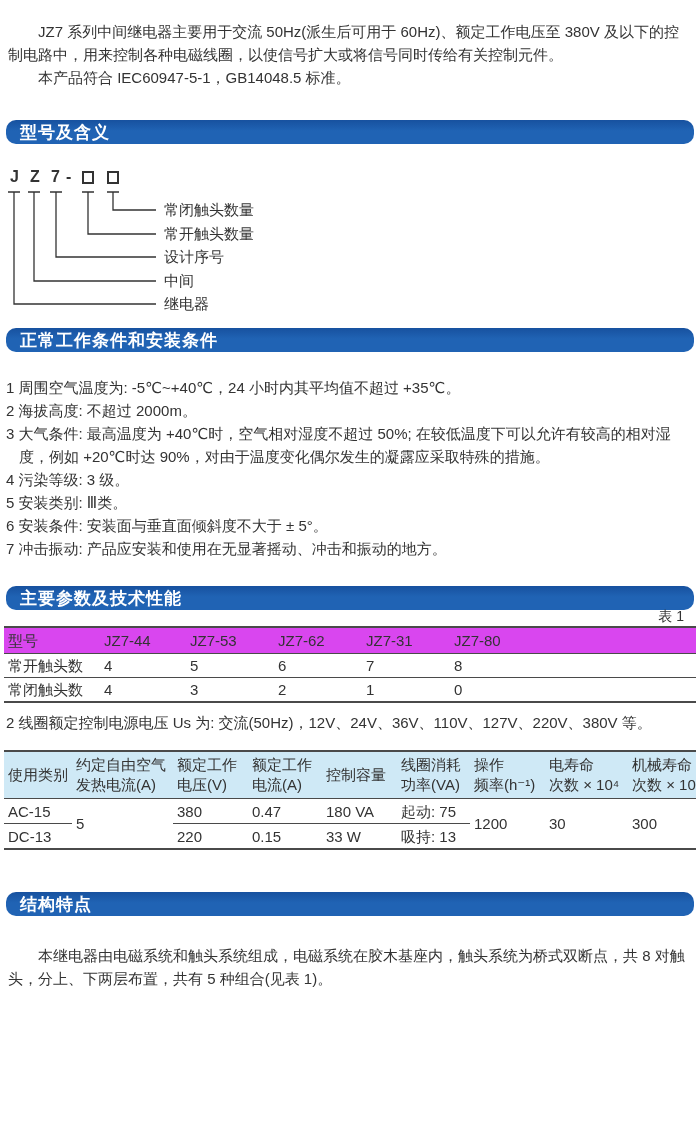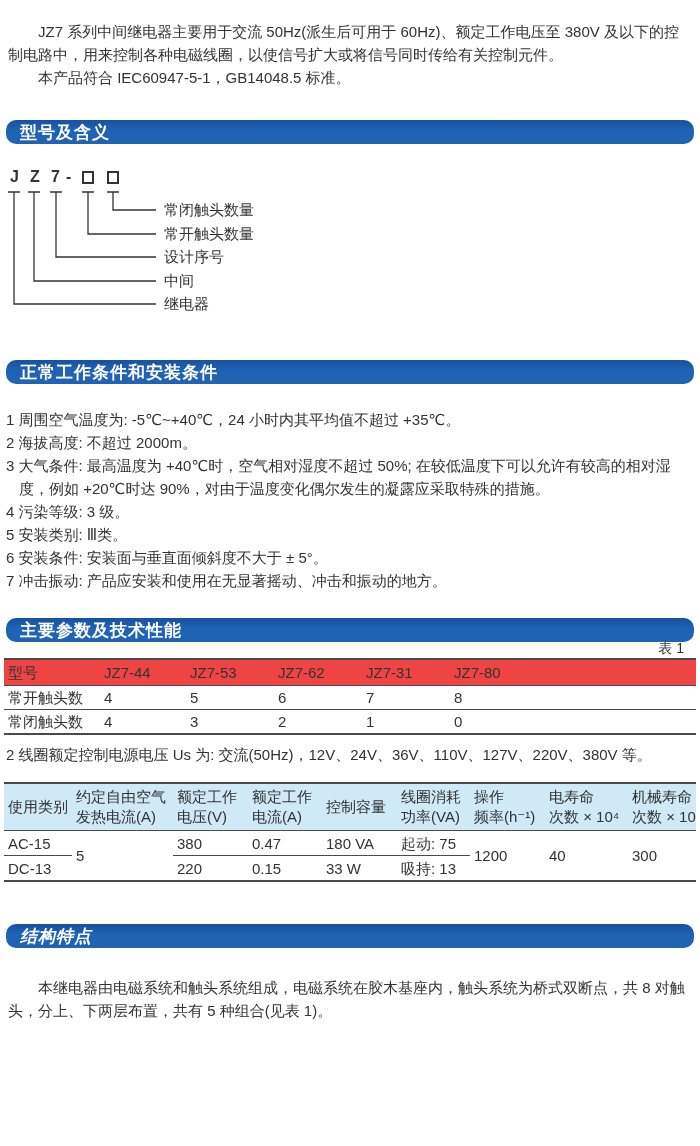--- a/index.html
+++ b/index.html
@@ -12,42 +12,42 @@
   .bar{
     height:24px;margin:0 6px;border-radius:10px;
     background:linear-gradient(180deg,#17519f 0%,#2063b4 45%,#2063b4 100%);
     display:flex;align-items:center;
   }
   .bar span{
     color:#fff;font-weight:bold;font-size:17px;padding-left:14px;letter-spacing:1px;
   }
   .bar1{margin-top:8px;}
   .bar2{margin-top:31px;}
-  .bar3{margin-top:32px;}
+  .bar3{}
   .bar4{margin-top:26px;}
-  .bar5{margin-top:42px;font-style:italic;}
+  .bar5{margin-top:42px;}
   .para{margin:0 8px;text-indent:2em;}
   .scope-wrap{margin-top:20px;}
   
   .diagram{position:relative;height:160px;margin:24px 0 0 6px;}
   .mchar{position:absolute;top:0;font-size:16px;font-weight:bold;line-height:18px;}
   .mbox{position:absolute;top:3px;width:12px;height:13px;border:2px solid #333;box-sizing:border-box;}
   .dlines{position:absolute;left:0;top:0;}
   .dlabel{position:absolute;left:158px;font-size:15px;line-height:20px;white-space:nowrap;}
   
   .conds{margin:24px 6px 0;}
   .cond{padding-left:13px;text-indent:-13px;}
   
   .pitem{margin:0 6px;}
   .pitem1{margin-top:11px;}
   .tcap{font-size:14px;line-height:16px;text-align:right;margin:-2px 16px 0 0;}
   table{border-collapse:collapse;table-layout:fixed;width:692px;margin:0 4px;}
   th,td{font-weight:normal;text-align:left;padding:0 4px;white-space:nowrap;overflow:hidden;}
   .t1{margin-top:2px;border-top:2px solid #4a4a4a;border-bottom:2px solid #4a4a4a;}
-  .t1 th{background:#ef4444;height:25px;border-bottom:1.5px solid #4a4a4a;}
+  .t1 th{background:#d946ef;height:25px;border-bottom:1.5px solid #4a4a4a;}
   .t1 td{height:22px;}
   .t1 tr.r1 td{border-bottom:1.5px solid #4a4a4a;}
   .t2{margin-top:16px;border-top:2px solid #4a4a4a;border-bottom:2px solid #4a4a4a;}
   .t2 th{background:#cfe9f6;height:46px;vertical-align:middle;border-bottom:1.5px solid #4a4a4a;}
   .t2 td{height:24px;vertical-align:middle;}
   .t2 td.div{border-bottom:1px solid #4a4a4a;}
   .hl{line-height:20px;}
   .hl:empty{display:none;}
   .it2{margin-top:8px;}
   .it3{margin-top:5px;}
@@ -201,21 +201,21 @@
     </thead>
     <tbody>
       <tr>
         <td class="div">AC-15</td>
         <td rowspan="2">5</td>
         <td class="div">380</td>
         <td class="div">0.47</td>
         <td class="div">180 VA</td>
         <td class="div">起动: 75</td>
         <td rowspan="2">1200</td>
-        <td rowspan="2">40</td>
+        <td rowspan="2">30</td>
         <td rowspan="2">300</td>
       </tr>
       <tr>
         <td>DC-13</td>
         <td>220</td>
         <td>0.15</td>
         <td>33 W</td>
         <td>吸持: 13</td>
       </tr>
     </tbody>

